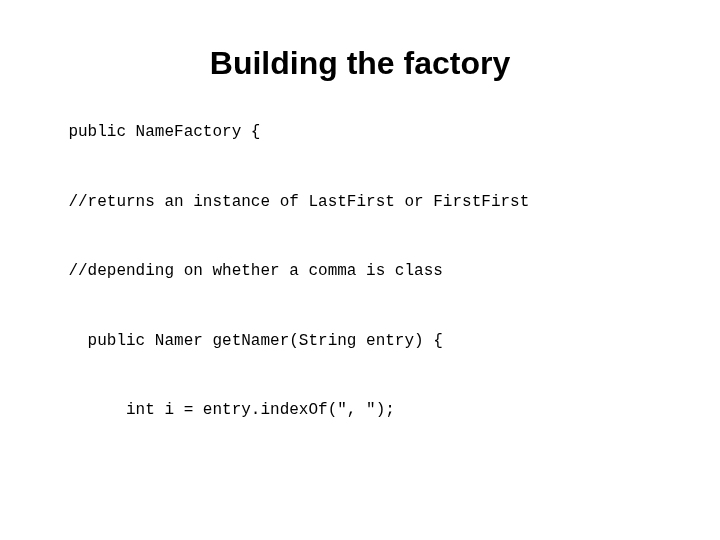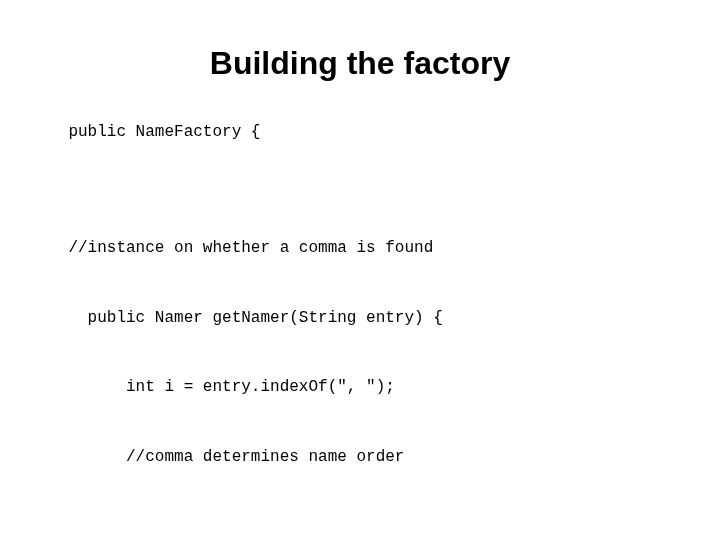--- a/index.html
+++ b/index.html
@@ -47,28 +47,28 @@
     }
   </style>
 </head>
 <body>
 
 <div class="page-container">
   <h1 class="title">Building the factory</h1>
   <div class="code-block">
     <span>public NameFactory {</span>
     <br>
+    <span>//returns an instance of LastFirst or FirstFirst</span>
     <br>
-    <span>//instance on whether a comma is found</span>
+    <span>//depending on whether a comma is class</span>
     <br>
     <span>  public Namer getNamer(String entry) {</span>
     <br>
     <span>      int i = entry.indexOf(", ");</span>
     <br>
-    <span>      //comma determines name order</span>
     <br>
     <br>
     
     <br>
     
     <br>
     
     <br>
     
     <br>

